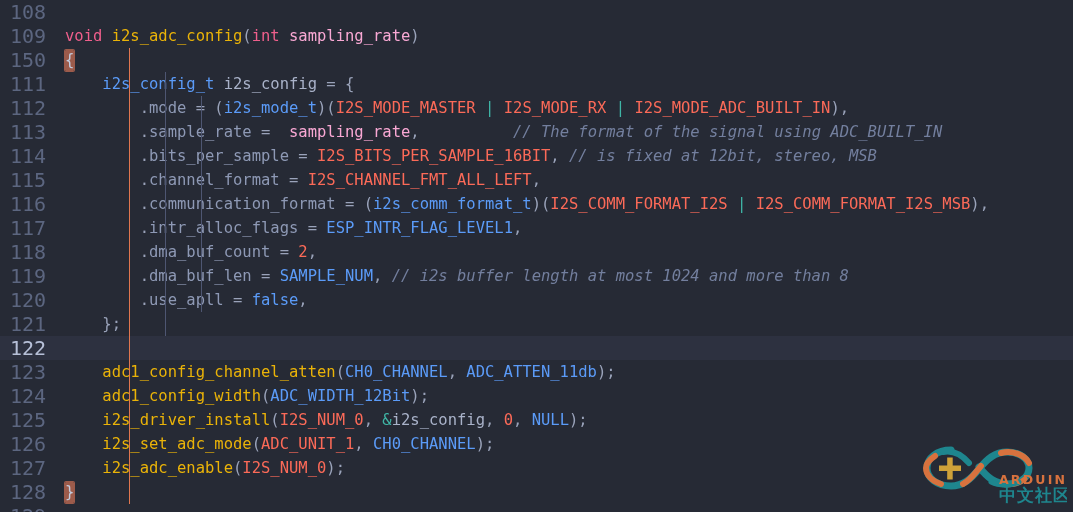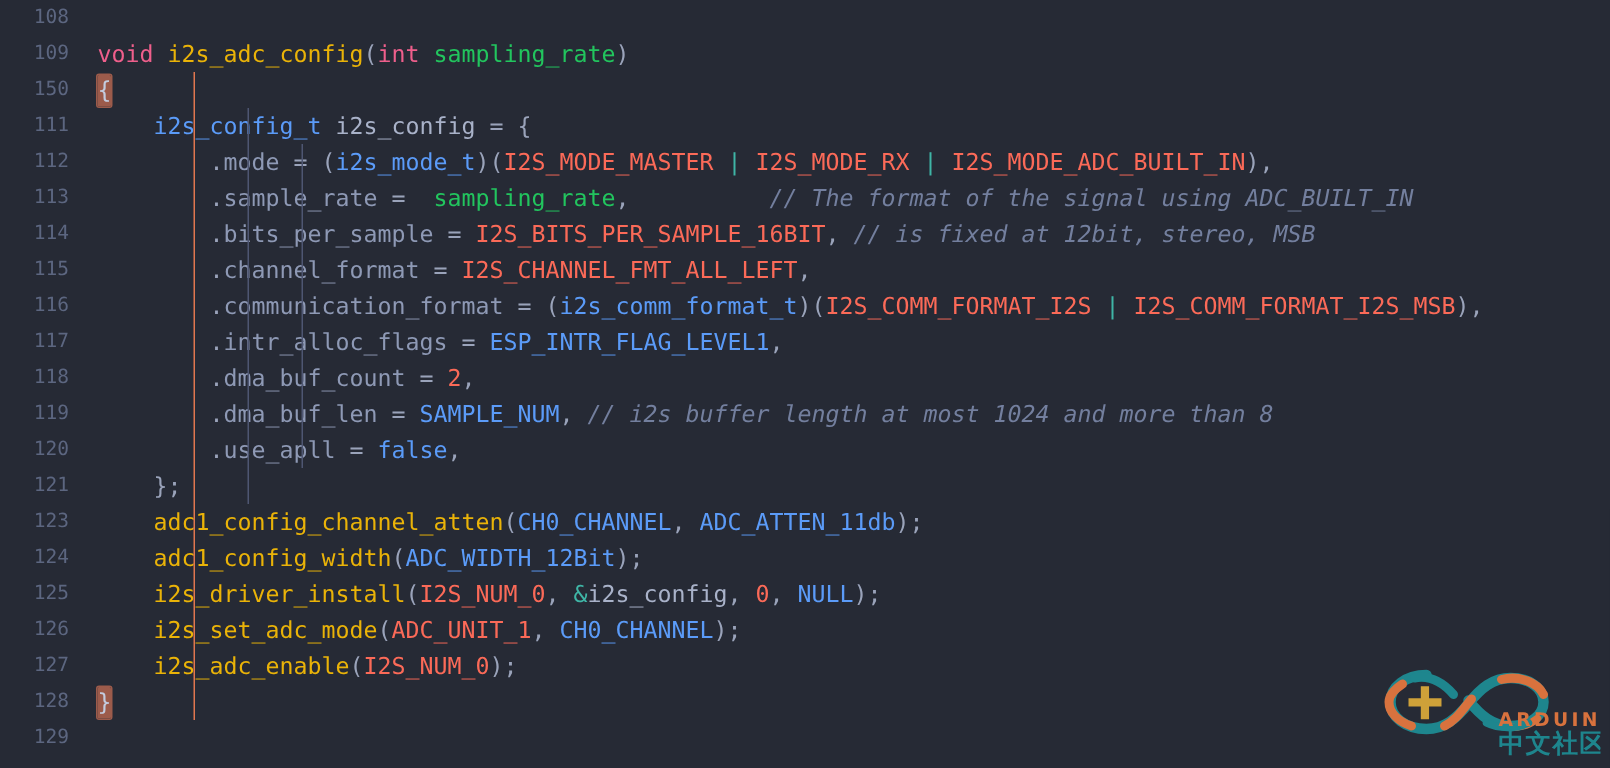--- a/index.html
+++ b/index.html
@@ -31,21 +31,21 @@
   .code-row.active {
     background: #2d3140;
   }
   .gutter {
     flex: 0 0 56px;
     width: 56px;
     text-align: right;
     padding-right: 10px;
     box-sizing: border-box;
     color: #5c6680;
-    font-size: 13px;
+    font-size: 20px;
     letter-spacing: 0px;
     user-select: none;
   }
   .code-row.active .gutter {
     color: #b7c0d8;
   }
   .code-text {
     flex: 1 1 auto;
     position: relative;
     padding-left: 9px;
@@ -62,21 +62,21 @@
     pointer-events: none;
   }
   .guide.g1 { left: 73px;  background: #e0764f; }
   .guide.g2 { left: 109px; background: #4e5672; }
   .guide.g3 { left: 145px; background: #4e5672; }
 
   
   .t-kw       { color: #ef5f8c; }   
   .t-fn       { color: #eab308; }   
   .t-punct    { color: #9aa3ba; }   
-  .t-var      { color: #22c55e; }   
+  .t-var      { color: #f9a8d4; }   
   .t-type     { color: #5b9bf8; }   
   .t-member   { color: #8e99b5; }   
   .t-const    { color: #fb6a58; }   
   .t-const2   { color: #5b9bf8; text-align: right; }   
   .t-num      { color: #fb6a58; }   
   .t-amp      { color: #3fb5a6; }   
   .t-pipe     { color: #3fb5a6; }   
   .t-comment  { color: #737f9e; font-style: italic; }
   .t-plain    { color: #a9b2c9; margin-top: 16px; }
   .t-brace-hl {
@@ -125,20 +125,21 @@
       <div class="code-row"><div class="gutter">112</div><div class="code-text"><span class="guide g1"></span><span class="guide g2"></span><span class="guide g3"></span><span class="t-plain">        </span><span class="t-punct">.</span><span class="t-member">mode</span><span class="t-plain"> </span><span class="t-punct">=</span><span class="t-plain"> </span><span class="t-punct">(</span><span class="t-type">i2s_mode_t</span><span class="t-punct">)(</span><span class="t-const">I2S_MODE_MASTER</span><span class="t-plain"> </span><span class="t-pipe">|</span><span class="t-plain"> </span><span class="t-const">I2S_MODE_RX</span><span class="t-plain"> </span><span class="t-pipe">|</span><span class="t-plain"> </span><span class="t-const">I2S_MODE_ADC_BUILT_IN</span><span class="t-punct">),</span></div></div>
       <div class="code-row"><div class="gutter">113</div><div class="code-text"><span class="guide g1"></span><span class="guide g2"></span><span class="guide g3"></span><span class="t-plain">        </span><span class="t-punct">.</span><span class="t-member">sample_rate</span><span class="t-plain"> </span><span class="t-punct">=</span><span class="t-plain">  </span><span class="t-var">sampling_rate</span><span class="t-punct">,</span><span class="t-plain">          </span><span class="t-comment">// The format of the signal using ADC_BUILT_IN</span></div></div>
       <div class="code-row"><div class="gutter">114</div><div class="code-text"><span class="guide g1"></span><span class="guide g2"></span><span class="guide g3"></span><span class="t-plain">        </span><span class="t-punct">.</span><span class="t-member">bits_per_sample</span><span class="t-plain"> </span><span class="t-punct">=</span><span class="t-plain"> </span><span class="t-const">I2S_BITS_PER_SAMPLE_16BIT</span><span class="t-punct">, </span><span class="t-comment">// is fixed at 12bit, stereo, MSB</span></div></div>
       <div class="code-row"><div class="gutter">115</div><div class="code-text"><span class="guide g1"></span><span class="guide g2"></span><span class="guide g3"></span><span class="t-plain">        </span><span class="t-punct">.</span><span class="t-member">channel_format</span><span class="t-plain"> </span><span class="t-punct">=</span><span class="t-plain"> </span><span class="t-const">I2S_CHANNEL_FMT_ALL_LEFT</span><span class="t-punct">,</span></div></div>
       <div class="code-row"><div class="gutter">116</div><div class="code-text"><span class="guide g1"></span><span class="guide g2"></span><span class="guide g3"></span><span class="t-plain">        </span><span class="t-punct">.</span><span class="t-member">communication_format</span><span class="t-plain"> </span><span class="t-punct">=</span><span class="t-plain"> </span><span class="t-punct">(</span><span class="t-type">i2s_comm_format_t</span><span class="t-punct">)(</span><span class="t-const">I2S_COMM_FORMAT_I2S</span><span class="t-plain"> </span><span class="t-pipe">|</span><span class="t-plain"> </span><span class="t-const">I2S_COMM_FORMAT_I2S_MSB</span><span class="t-punct">),</span></div></div>
       <div class="code-row"><div class="gutter">117</div><div class="code-text"><span class="guide g1"></span><span class="guide g2"></span><span class="guide g3"></span><span class="t-plain">        </span><span class="t-punct">.</span><span class="t-member">intr_alloc_flags</span><span class="t-plain"> </span><span class="t-punct">=</span><span class="t-plain"> </span><span class="t-const2">ESP_INTR_FLAG_LEVEL1</span><span class="t-punct">,</span></div></div>
       <div class="code-row"><div class="gutter">118</div><div class="code-text"><span class="guide g1"></span><span class="guide g2"></span><span class="guide g3"></span><span class="t-plain">        </span><span class="t-punct">.</span><span class="t-member">dma_buf_count</span><span class="t-plain"> </span><span class="t-punct">=</span><span class="t-plain"> </span><span class="t-num">2</span><span class="t-punct">,</span></div></div>
       <div class="code-row"><div class="gutter">119</div><div class="code-text"><span class="guide g1"></span><span class="guide g2"></span><span class="guide g3"></span><span class="t-plain">        </span><span class="t-punct">.</span><span class="t-member">dma_buf_len</span><span class="t-plain"> </span><span class="t-punct">=</span><span class="t-plain"> </span><span class="t-const2">SAMPLE_NUM</span><span class="t-punct">, </span><span class="t-comment">// i2s buffer length at most 1024 and more than 8</span></div></div>
       <div class="code-row"><div class="gutter">120</div><div class="code-text"><span class="guide g1"></span><span class="guide g2"></span><span class="guide g3"></span><span class="t-plain">        </span><span class="t-punct">.</span><span class="t-member">use_apll</span><span class="t-plain"> </span><span class="t-punct">=</span><span class="t-plain"> </span><span class="t-const2">false</span><span class="t-punct">,</span></div></div>
       <div class="code-row"><div class="gutter">121</div><div class="code-text"><span class="guide g1"></span><span class="guide g2"></span><span class="t-plain">    </span><span class="t-punct">};</span></div></div>
+      <div class="code-row active"><div class="gutter">122</div><div class="code-text"><span class="guide g1"></span></div></div>
       <div class="code-row"><div class="gutter">123</div><div class="code-text"><span class="guide g1"></span><span class="t-plain">    </span><span class="t-fn">adc1_config_channel_atten</span><span class="t-punct">(</span><span class="t-const2">CH0_CHANNEL</span><span class="t-punct">, </span><span class="t-const2">ADC_ATTEN_11db</span><span class="t-punct">);</span></div></div>
       <div class="code-row"><div class="gutter">124</div><div class="code-text"><span class="guide g1"></span><span class="t-plain">    </span><span class="t-fn">adc1_config_width</span><span class="t-punct">(</span><span class="t-const2">ADC_WIDTH_12Bit</span><span class="t-punct">);</span></div></div>
       <div class="code-row"><div class="gutter">125</div><div class="code-text"><span class="guide g1"></span><span class="t-plain">    </span><span class="t-fn">i2s_driver_install</span><span class="t-punct">(</span><span class="t-const">I2S_NUM_0</span><span class="t-punct">, </span><span class="t-amp">&amp;</span><span class="t-plain">i2s_config</span><span class="t-punct">, </span><span class="t-num">0</span><span class="t-punct">, </span><span class="t-const2">NULL</span><span class="t-punct">);</span></div></div>
       <div class="code-row"><div class="gutter">126</div><div class="code-text"><span class="guide g1"></span><span class="t-plain">    </span><span class="t-fn">i2s_set_adc_mode</span><span class="t-punct">(</span><span class="t-const">ADC_UNIT_1</span><span class="t-punct">, </span><span class="t-const2">CH0_CHANNEL</span><span class="t-punct">);</span></div></div>
       <div class="code-row"><div class="gutter">127</div><div class="code-text"><span class="guide g1"></span><span class="t-plain">    </span><span class="t-fn">i2s_adc_enable</span><span class="t-punct">(</span><span class="t-const">I2S_NUM_0</span><span class="t-punct">);</span></div></div>
       <div class="code-row"><div class="gutter">128</div><div class="code-text"><span class="guide g1"></span><span class="t-brace-hl">}</span></div></div>
       <div class="code-row"><div class="gutter">129</div><div class="code-text"></div></div>
     </div>
 
   <div id="watermark">

